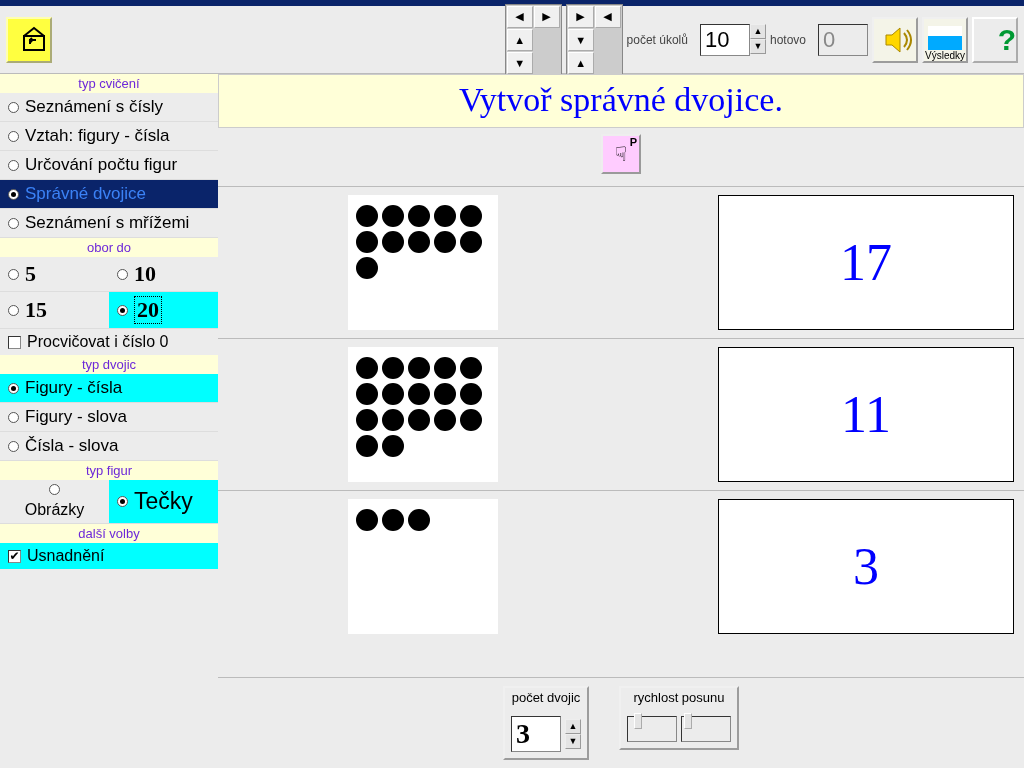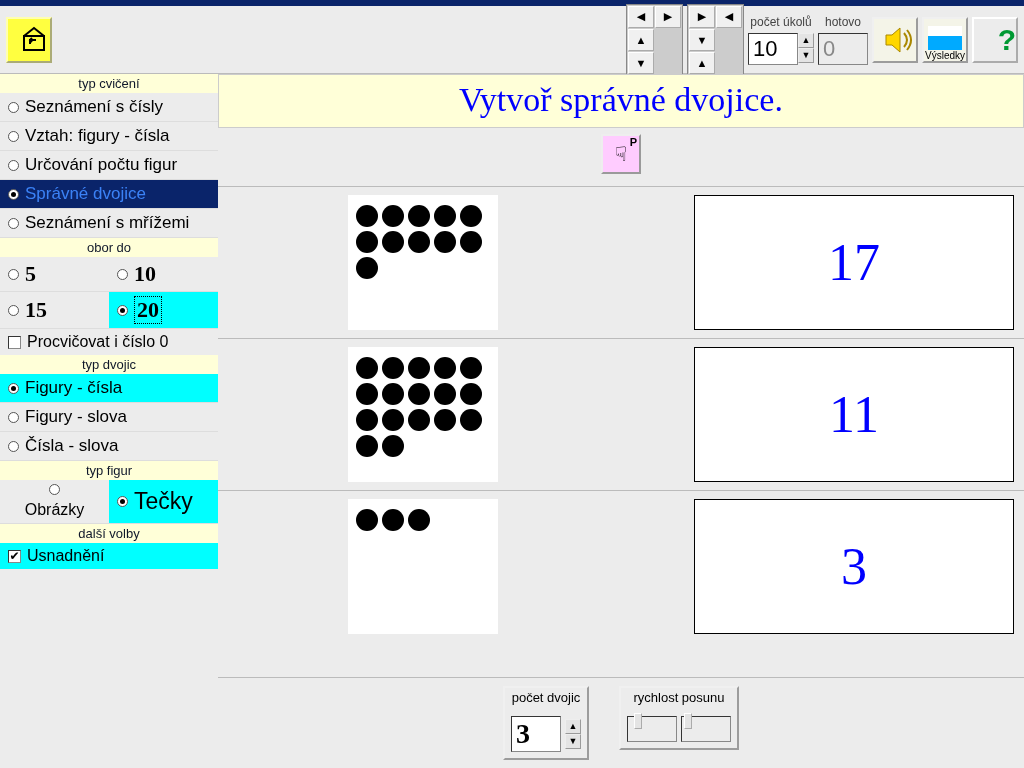--- a/index.html
+++ b/index.html
@@ -43,21 +43,21 @@
     border: 1px solid #888; padding:1px; background:#CCC;
   }
   .arrow-cell {
     width: 26px; height: 22px;
     background: #F0F0F0;
     border: 1px outset #FFF;
     display:flex;align-items:center;justify-content:center;
     font-size: 11px;
   }
   .arrow-row { display:flex; gap:1px;}
-  .tb-labelcol { display:flex; flex-direction:column; align-items:center; gap:4px;}
+  .tb-labelcol { display:flex; align-items:center; gap:12px;}
   .tb-lbl { font-size:12px; color:#444;}
   .tb-num {
     width: 50px; height:32px; background:#FFF; border:1px inset #888;
     font-size:22px; padding-left:4px; display:flex; align-items:center;
   }
   .tb-num.disabled{ background:#ECECEC; color:#888;}
   .spin { display:flex; flex-direction:column;}
   .spin div{ width:16px;height:15px;border:1px outset #EEE;background:#E4E4E4;font-size:9px;text-align:center;line-height:13px;cursor:pointer;}
   .sound-btn, .results-btn, .help-btn { width:46px; height:46px; }
   .sound-btn{ font-size:26px;}
@@ -69,21 +69,21 @@
 
   
   .sidebar {
     width: 218px;
     background:#ECECEC;
     display:flex; flex-direction:column;
   }
   .section-hdr {
     background:#FFFFD8;
     font-size:13px; text-align:center; padding:2px 0;
-    color:#0f172a;
+    color:#6d28d9;
   }
   .radio-row {
     display:flex; align-items:center; gap:6px;
     background:#ECECEC;
     padding: 4px 8px;
     font-size:17px;
     color:#000;
     border-bottom:1px solid #DDD;
     cursor:pointer;
   }
@@ -128,21 +128,21 @@
   .dots-card{
     width:150px; height:135px;
     background:#FFF;
     margin-left:130px;
     padding: 10px 8px;
   }
   .dots-grid{ display:flex; flex-direction:column; gap:4px;}
   .dots-line{ display:flex; gap:4px;}
   .dot{ width:22px;height:22px;border-radius:50%;background:#000;}
   .num-card{
-    width:320px; height:135px;
+    width:296px; height:135px;
     background:#FFF;
     border:1px solid #000;
     margin-left:auto;
     margin-right:10px;
     display:flex;align-items:center;justify-content:center;
     font-family:"Times New Roman",serif;
     font-size:52px;
     color:#0000FF;
   }
 

